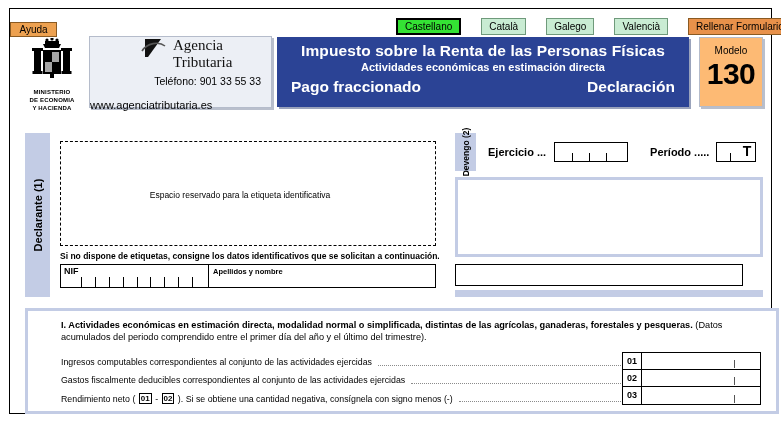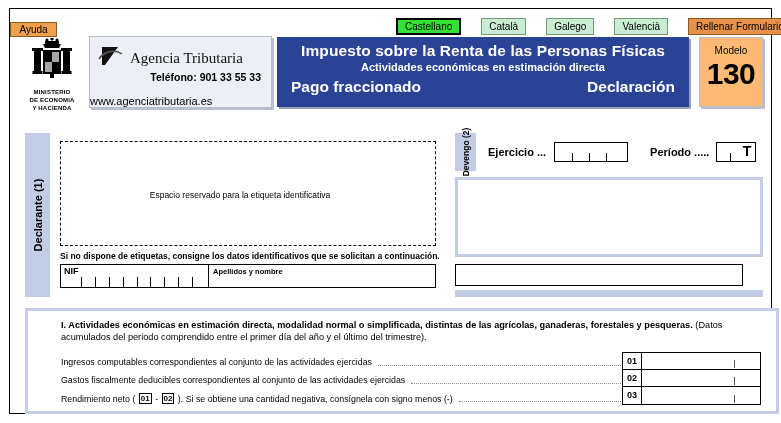--- a/index.html
+++ b/index.html
@@ -110,33 +110,34 @@
     top: 36px;
     width: 183px;
     height: 72px;
     background: #eceff5;
     border: 1px solid #b5bccb;
     box-sizing: border-box;
     box-shadow: 2px 2px 0 #b9bfcc;
   }
   .agencia-top {
     display: flex;
-    align-items: flex-end;
-    padding: 8px 0 0 8px;
+    align-items: flex-start;
+    padding: 0 0 0 8px;
+    margin-left: 43px;
   }
   .agencia-logo { width: 26px; height: 22px; flex: 0 0 auto; }
   .agencia-name {
     font-family: "Liberation Serif", serif;
     font-size: 15px;
     color: #111;
     margin-left: 6px;
   }
   .agencia-tel {
     font-size: 10.5px;
-    font-weight: bold;
+    font-weight: normal;
     text-align: right;
     padding-right: 10px;
     margin-top: 4px;
     color: #000;
   }
   .agencia-web {
     font-size: 11px;
     text-align: left;
     padding-right: 10px;
     margin-top: 12px;

